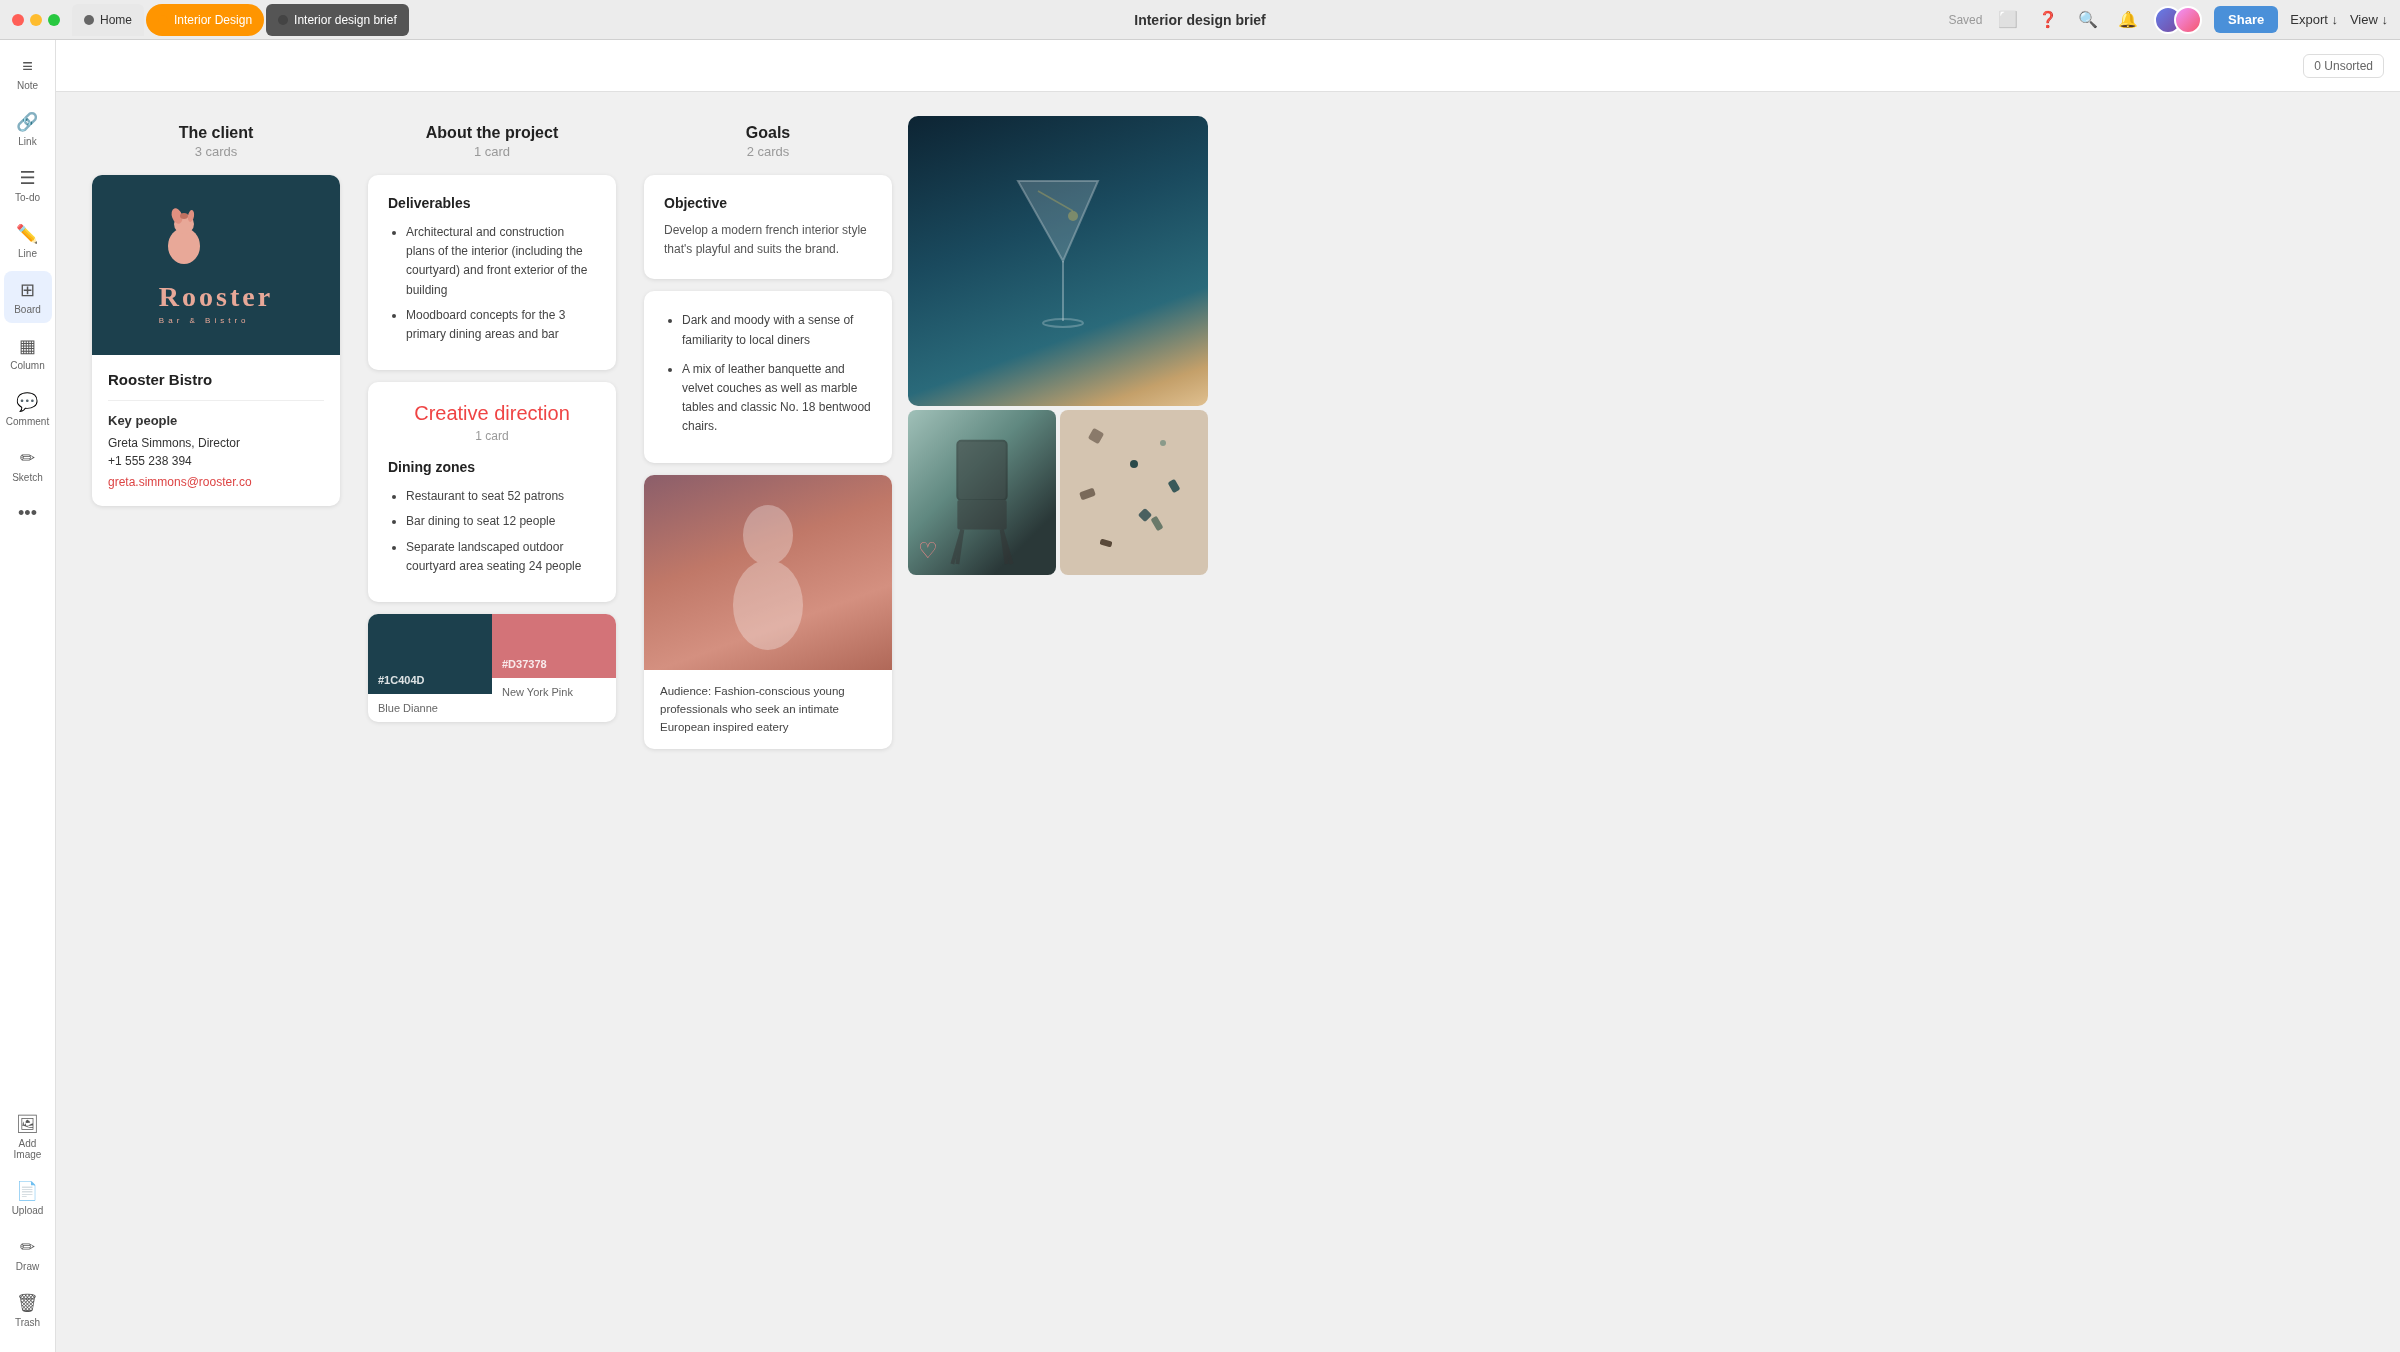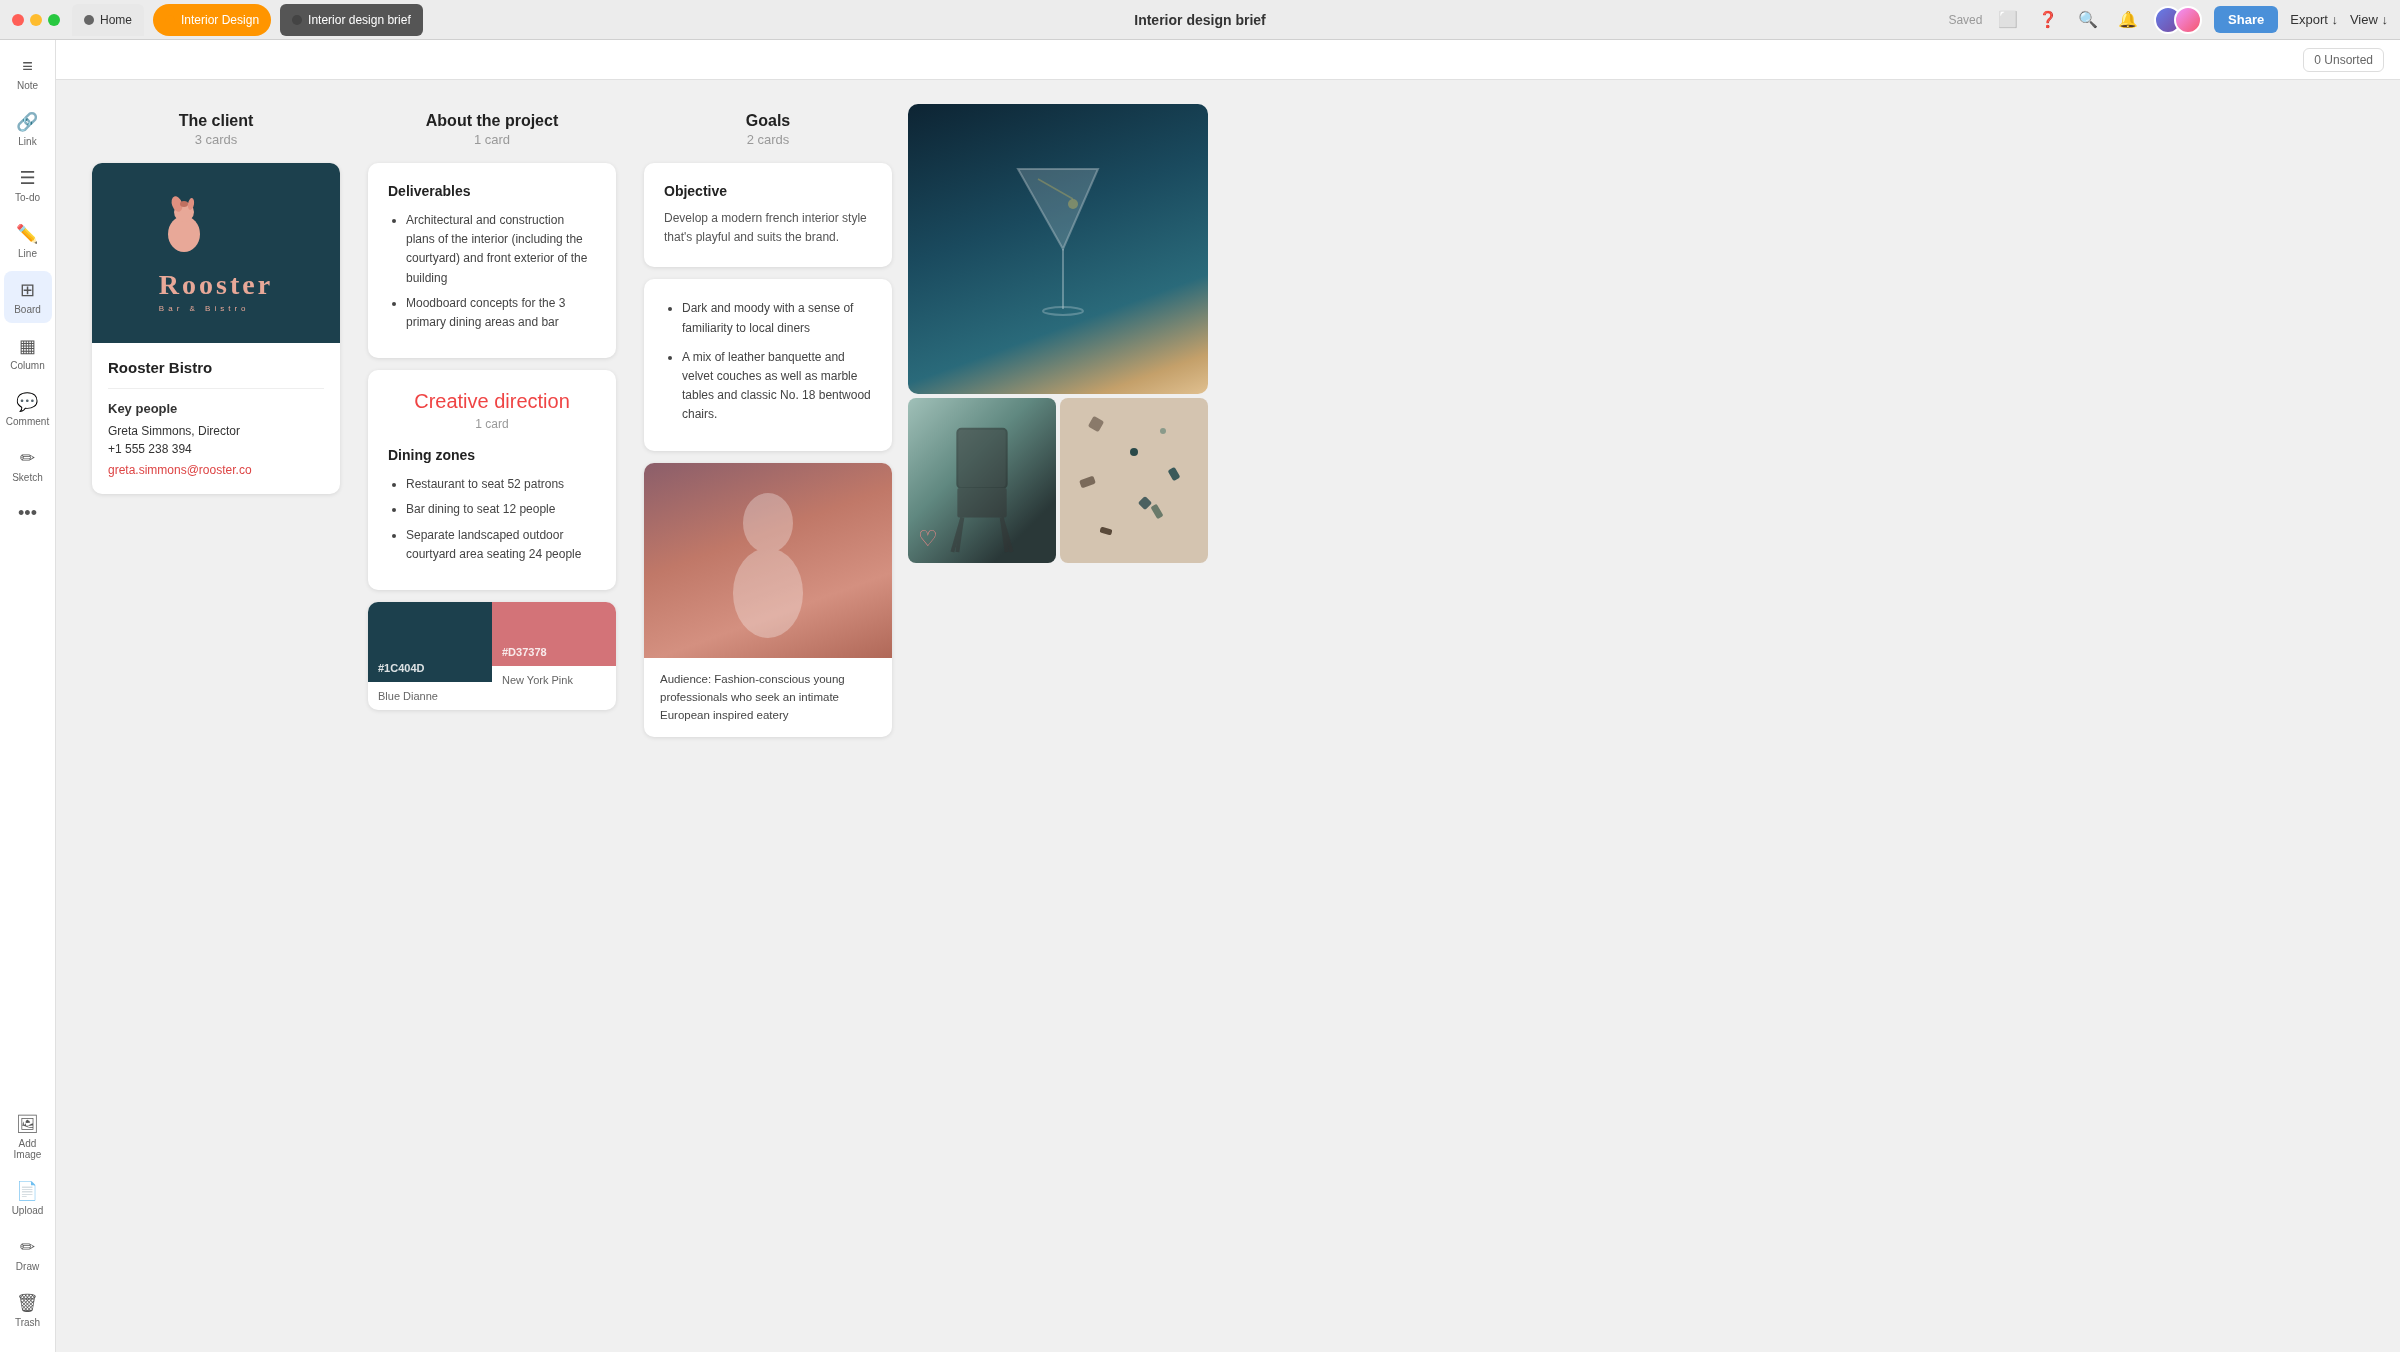--- a/index.html
+++ b/index.html
@@ -13,21 +13,21 @@
       align-items: center;
       padding: 0 12px;
       border-bottom: 1px solid #d0d0d0;
       position: relative;
     }
     .traffic-lights { display: flex; gap: 6px; align-items: center; }
     .tl { width: 12px; height: 12px; border-radius: 50%; }
     .tl-red { background: #ff5f57; }
     .tl-yellow { background: #febc2e; }
     .tl-green { background: #28c840; }
-    .tabs { display: flex; align-items: center; margin-left: 12px; gap: 9px; }
+    .tabs { display: flex; align-items: center; margin-left: 12px; gap: 2px; }
     .tab {
       display: flex; align-items: center; gap: 6px;
       padding: 4px 12px; border-radius: 6px 6px 0 0;
       font-size: 12px; cursor: pointer; height: 32px;
     }
     .tab-home { background: #e8e8e8; color: #333; }
     .tab-interior { background: #ff9500; color: white; border-radius: 16px; }
     .tab-brief { background: #555; color: white; border-radius: 6px; }
     .tab-dot { width: 10px; height: 10px; border-radius: 50%; }
     .tab-dot-home { background: #666; }
@@ -72,21 +72,21 @@
     .sidebar-icon { font-size: 18px; color: #555; }
     .sidebar-label { font-size: 10px; color: #666; text-align: center; }
     .sidebar-spacer { flex: 1; }
     .sidebar-trash { margin-top: auto; }
 
     
     .main-content { flex: 1; display: flex; flex-direction: column; overflow: hidden; }
 
     
     .toolbar {
-      height: 40px; background: white; border-bottom: 1px solid #e0e0e0;
+      height: 52px; background: white; border-bottom: 1px solid #e0e0e0;
       display: flex; align-items: center; justify-content: flex-end;
       padding: 0 16px;
     }
     .unsorted-badge {
       background: white; border: 1px solid #ddd; border-radius: 6px;
       padding: 4px 10px; font-size: 12px; color: #666;
     }
 
     
     .canvas {

